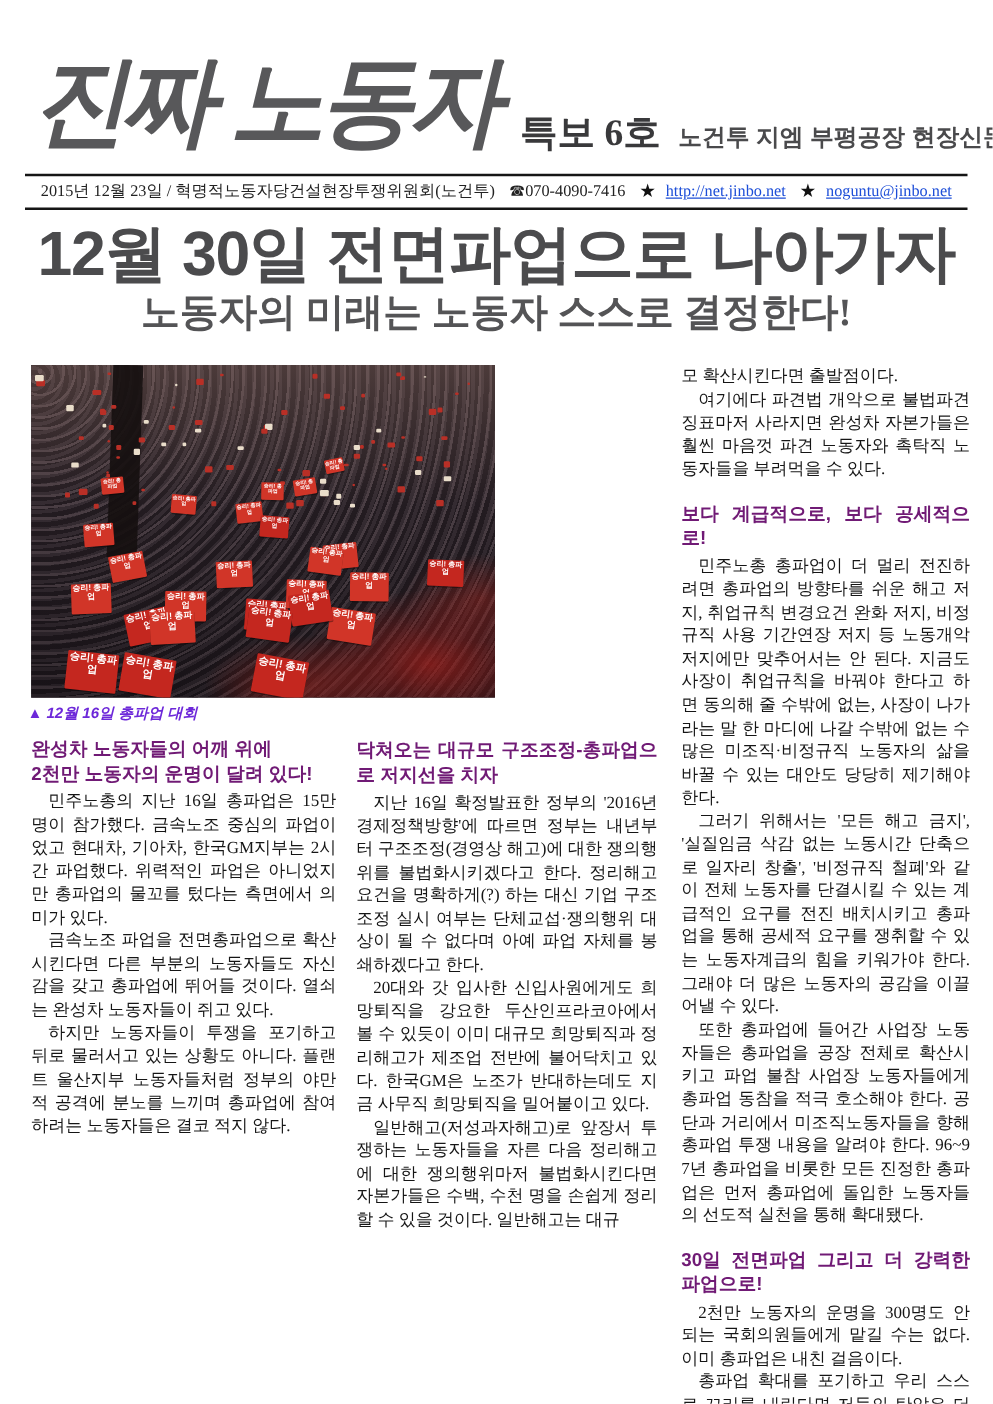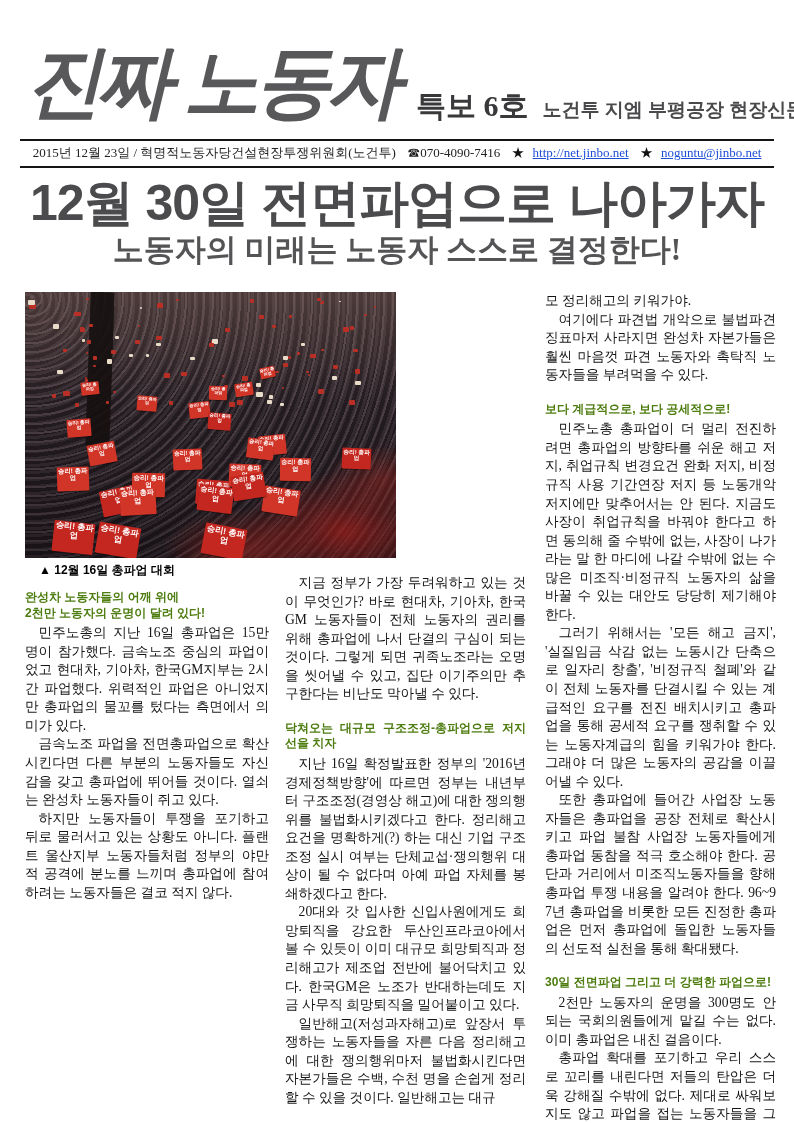--- a/index.html
+++ b/index.html
@@ -62,34 +62,34 @@
     background:#15100f; transform:rotate(2deg); opacity:.9;
   }
   .dot { position:absolute; display:block; border-radius:1px; }
   .placard {
     position:absolute; background:#c4271f; color:#fff;
     font-family:"Liberation Sans", sans-serif; font-weight:bold;
     text-align:center; line-height:1.08; overflow:hidden;
     border-radius:1px; box-shadow:0 1px 0 rgba(0,0,0,.35); padding-top:1px;
   }
   .caption {
-    position:absolute; left:39px; top:562px;
-    font-family:"Liberation Sans", sans-serif; font-size:12px; font-weight:bold; color:#000000;
+    position:absolute; left:22px; top:562px;
+    font-family:"Liberation Sans", sans-serif; font-size:12px; font-weight:bold; color:#6d28d9;font-style:italic;
   }
 
   
   .col {
     position:absolute; font-size:13.6px; line-height:1.365;
     text-align:justify; word-break:break-all; color:#151515;
   }
   .col p { text-indent:1em; }
   .col p.cont { text-indent:0; }
   .col h3 {
-    font-family:"Liberation Sans", sans-serif; font-size:12px; font-weight:900;
-    color:#4d7c0f; margin:17px 0 3px; line-height:1.3; word-break:break-all;
+    font-family:"Liberation Sans", sans-serif; font-size:15px; font-weight:900;
+    color:#701a75; margin:17px 0 3px; line-height:1.3; word-break:break-all;
   }
   .col h3.first { margin-top:0; }
   #col-left  { left:25px;  top:590px; width:244px; }
   #col-mid   { left:285px; top:574px; width:241px; }
   #col-right { left:545px; top:292px; width:231px; }
 </style>
 </head>
 <body>
 
 <div class="logo">진짜 노동자</div>
@@ -228,33 +228,30 @@
   <h3 class="first"><span>완성차 노동자들의 어깨 위에</span><br>
   <span>2천만 노동자의 운명이 달려 있다!</span></h3>
   <div>
       <p>민주노총의 지난 16일 총파업은 15만 명이 참가했다. 금속노조 중심의 파업이었고 현대차, 기아차, 한국GM지부는 2시간 파업했다. 위력적인 파업은 아니었지만 총파업의 물꼬를 텄다는 측면에서 의미가 있다.</p>
       <p>금속노조 파업을 전면총파업으로 확산시킨다면 다른 부분의 노동자들도 자신감을 갖고 총파업에 뛰어들 것이다. 열쇠는 완성차 노동자들이 쥐고 있다.</p>
       <p>하지만 노동자들이 투쟁을 포기하고 뒤로 물러서고 있는 상황도 아니다. 플랜트 울산지부 노동자들처럼 정부의 야만적 공격에 분노를 느끼며 총파업에 참여하려는 노동자들은 결코 적지 않다.</p>
     </div>
 </div>
 
 <div class="col" id="col-mid">
-  <div>
-      <p>지금 정부가 가장 두려워하고 있는 것이 무엇인가? 바로 현대차, 기아차, 한국GM 노동자들이 전체 노동자의 권리를 위해 총파업에 나서 단결의 구심이 되는 것이다. 그렇게 되면 귀족노조라는 오명을 씻어낼 수 있고, 집단 이기주의만 추구한다는 비난도 막아낼 수 있다.</p>
-    </div>
   <h3>닥쳐오는 대규모 구조조정-총파업으로 저지선을 치자</h3>
   <div>
       <p>지난 16일 확정발표한 정부의 '2016년 경제정책방향'에 따르면 정부는 내년부터 구조조정(경영상 해고)에 대한 쟁의행위를 불법화시키겠다고 한다. 정리해고 요건을 명확하게(?) 하는 대신 기업 구조조정 실시 여부는 단체교섭·쟁의행위 대상이 될 수 없다며 아예 파업 자체를 봉쇄하겠다고 한다.</p>
       <p>20대와 갓 입사한 신입사원에게도 희망퇴직을 강요한 두산인프라코아에서 볼 수 있듯이 이미 대규모 희망퇴직과 정리해고가 제조업 전반에 불어닥치고 있다. 한국GM은 노조가 반대하는데도 지금 사무직 희망퇴직을 밀어붙이고 있다.</p>
       <p>일반해고(저성과자해고)로 앞장서 투쟁하는 노동자들을 자른 다음 정리해고에 대한 쟁의행위마저 불법화시킨다면 자본가들은 수백, 수천 명을 손쉽게 정리할 수 있을 것이다. 일반해고는 대규</p>
     </div>
 </div>
 
 <div class="col" id="col-right">
-  <p class="cont">모 정리해고의 키워가야.</p>
+  <p class="cont">모 확산시킨다면 출발점이다.</p>
   <div>
       <p>여기에다 파견법 개악으로 불법파견 징표마저 사라지면 완성차 자본가들은 훨씬 마음껏 파견 노동자와 촉탁직 노동자들을 부려먹을 수 있다.</p>
     </div>
   <h3>보다 계급적으로, 보다 공세적으로!</h3>
   <div>
       <p>민주노총 총파업이 더 멀리 전진하려면 총파업의 방향타를 쉬운 해고 저지, 취업규칙 변경요건 완화 저지, 비정규직 사용 기간연장 저지 등 노동개악 저지에만 맞추어서는 안 된다. 지금도 사장이 취업규칙을 바꿔야 한다고 하면 동의해 줄 수밖에 없는, 사장이 나가라는 말 한 마디에 나갈 수밖에 없는 수많은 미조직·비정규직 노동자의 삶을 바꿀 수 있는 대안도 당당히 제기해야 한다.</p>
       <p>그러기 위해서는 '모든 해고 금지', '실질임금 삭감 없는 노동시간 단축으로 일자리 창출', '비정규직 철폐'와 같이 전체 노동자를 단결시킬 수 있는 계급적인 요구를 전진 배치시키고 총파업을 통해 공세적 요구를 쟁취할 수 있는 노동자계급의 힘을 키워가야 한다. 그래야 더 많은 노동자의 공감을 이끌어낼 수 있다.</p>
       <p>또한 총파업에 들어간 사업장 노동자들은 총파업을 공장 전체로 확산시키고 파업 불참 사업장 노동자들에게 총파업 동참을 적극 호소해야 한다. 공단과 거리에서 미조직노동자들을 향해 총파업 투쟁 내용을 알려야 한다. 96~97년 총파업을 비롯한 모든 진정한 총파업은 먼저 총파업에 돌입한 노동자들의 선도적 실천을 통해 확대됐다.</p>
     </div>
   <h3>30일 전면파업 그리고 더 강력한 파업으로!</h3>

